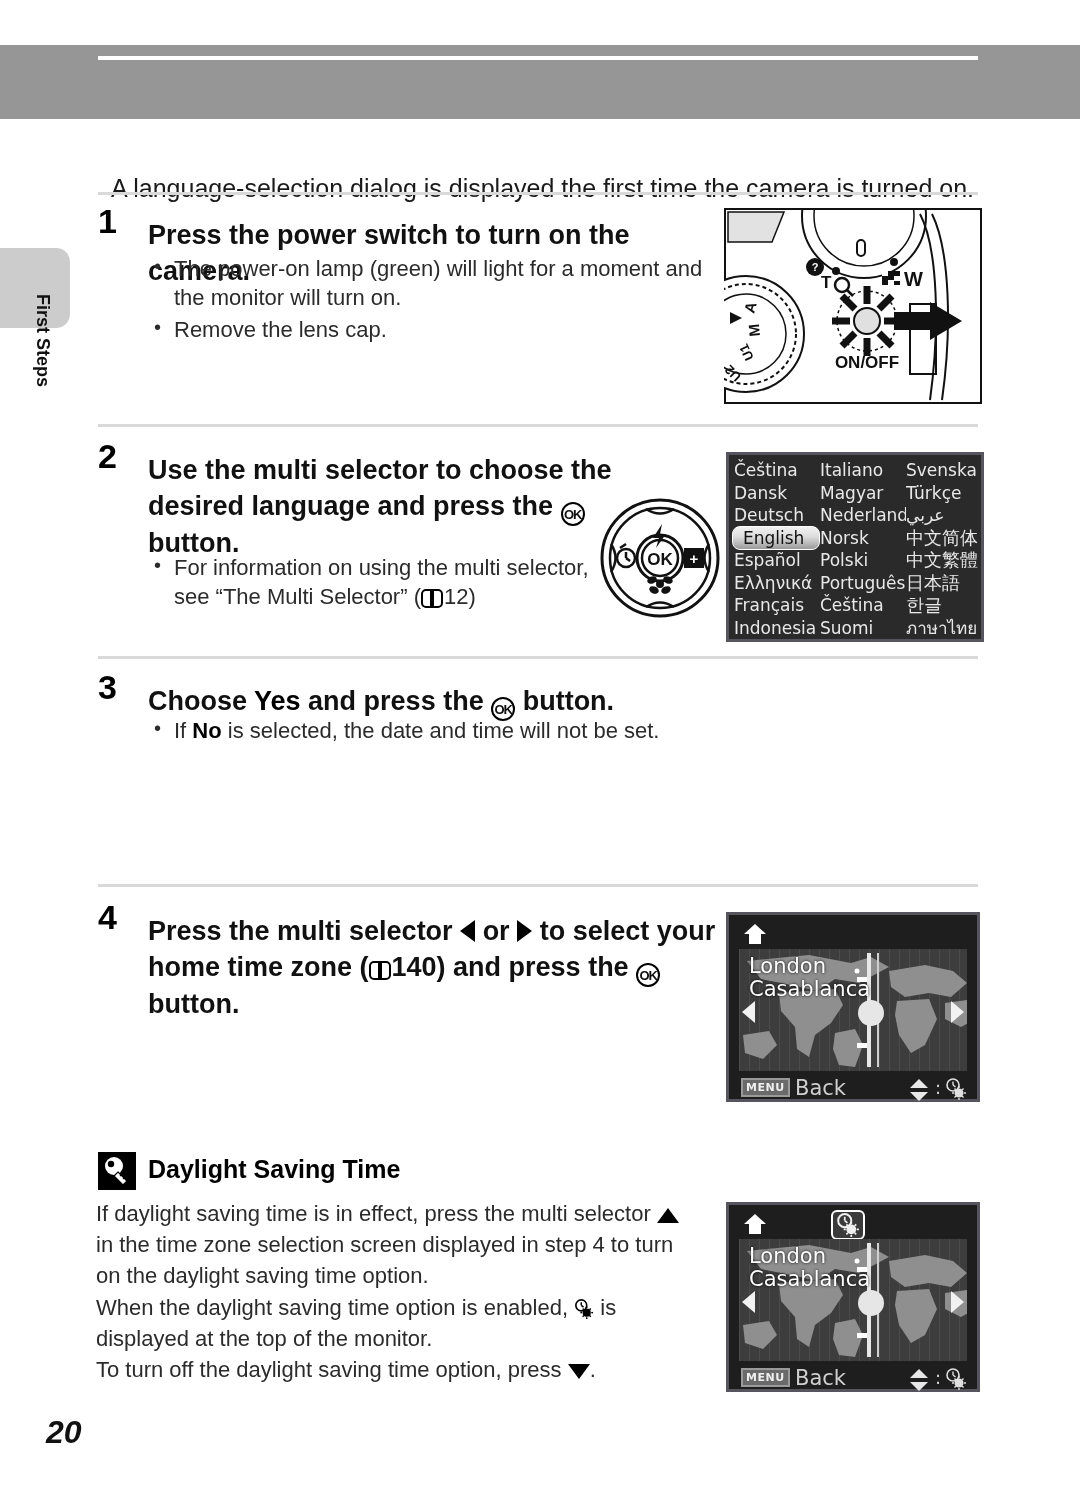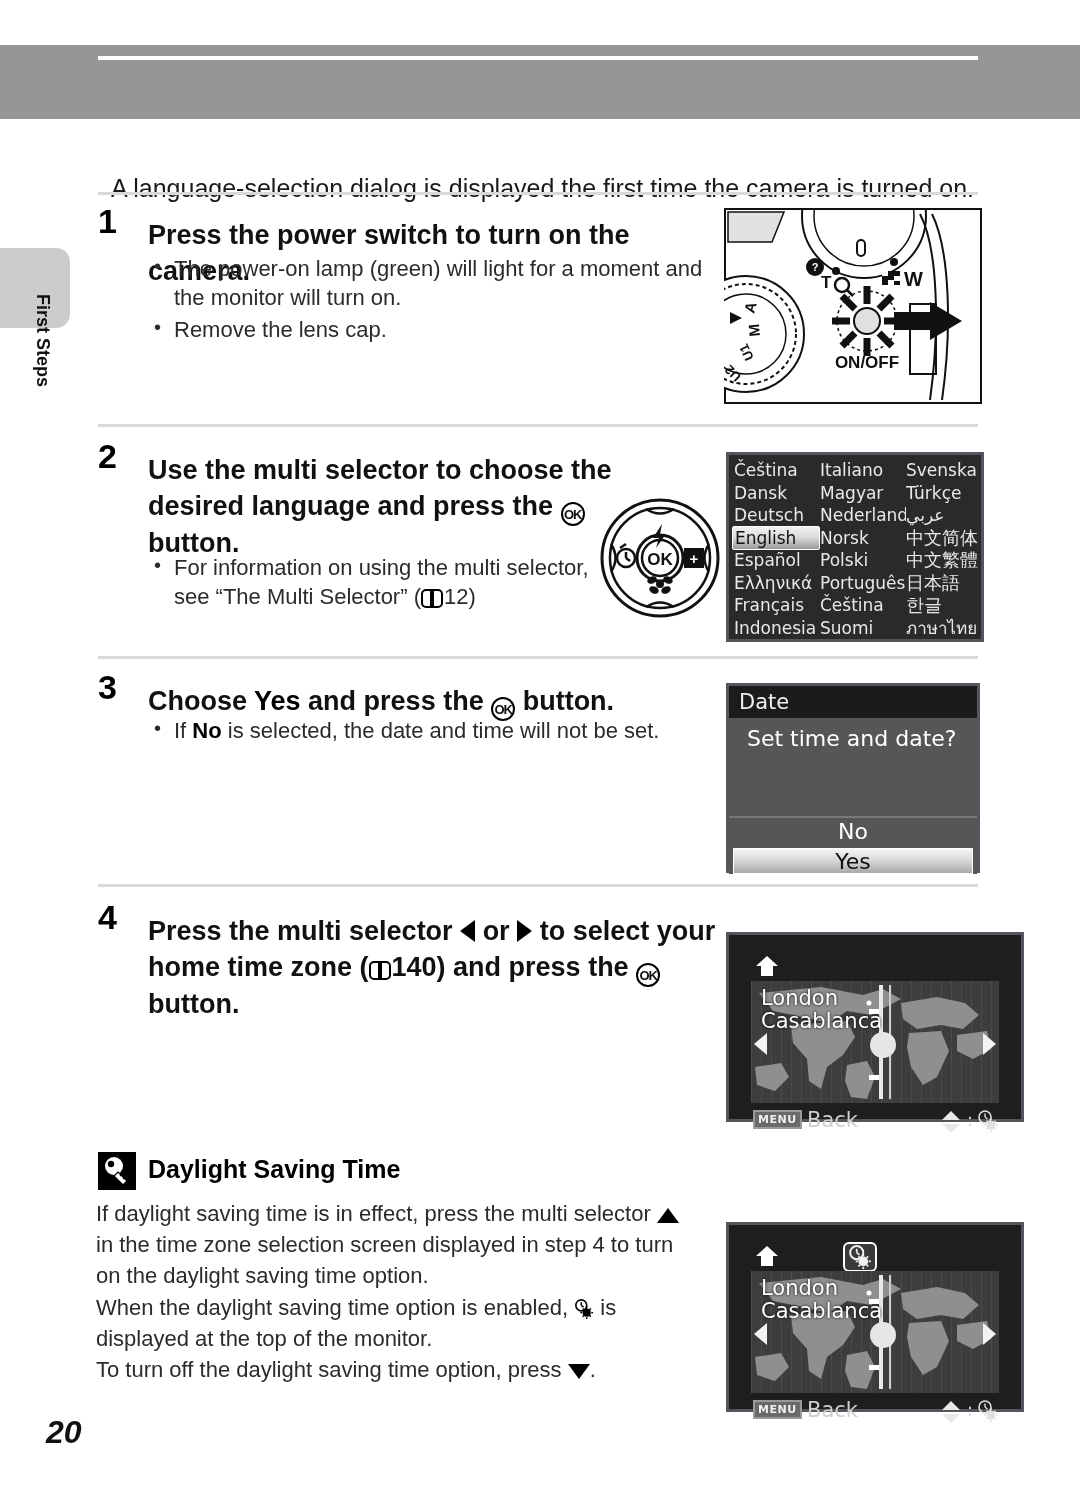--- a/index.html
+++ b/index.html
@@ -126,22 +126,22 @@
     display: grid; grid-template-columns: 86px 86px 76px;
     grid-auto-rows: 22.5px; align-items: center;
   }
   .lang-cell {
     font-size: 17px; color: #e8e8e8; line-height: 22px;
     white-space: nowrap; overflow: hidden;
   }
   .lang-cell.cjk { font-size: 18px; }
   .lang-cell.sel {
     background: linear-gradient(180deg,#f2f2f2 0%,#dcdcdc 45%,#9a9a9a 100%);
-    color: #111; border: 1px solid #fff; border-radius: 2px;
-    padding: 0 2px; margin-left: -2px;
+    color: #111; border: 1px solid #fff; border-radius: 8px;
+    padding: 0 10px; margin-left: -2px;
   }
 
   
   #date-screen { left: 726px; top: 683px; width: 254px; height: 190px; padding: 0; }
   .date-title {
     height: 32px; line-height: 32px; padding-left: 10px;
     background: #1b1b1b; color: #f0f0f0; font-size: 21px;
   }
   .date-body {
     height: 98px; background: #565656; color: #fff;
@@ -152,21 +152,21 @@
     text-align: center; color: #fff; font-size: 22px; height: 28px; line-height: 28px;
   }
   .date-yes {
     margin: 2px 4px 4px 4px; height: 26px; line-height: 26px; text-align: center;
     font-size: 22px; color: #111;
     background: linear-gradient(180deg,#f5f5f5 0%,#d6d6d6 50%,#a8a8a8 100%);
     border: 1px solid #fff;
   }
 
   
-  .map-screen { width: 298px; height: 190px; background: #1e1e1e; padding: 16px; margin-top: 20px; }
+  .map-screen { width: 254px; height: 190px; background: #1e1e1e; padding: 4px; }
   #map-screen-1 { left: 726px; top: 912px; }
   #map-screen-2 { left: 726px; top: 1202px; }
   .map-top { position: relative; height: 30px; }
   .home-ico {
     position: absolute; left: 10px; top: 4px; width: 24px; height: 22px;
   }
   .dst-badge {
     position: absolute; left: 98px; top: 1px; width: 34px; height: 30px;
     border: 2px solid #fff; border-radius: 6px; background: #3a3a3a;
   }
@@ -350,28 +350,20 @@
   <div class="hr" style="top:656px;"></div>
 
   <div class="step" style="left:98px; top:668px; width:620px;">
     <div class="step-num">3</div>
     <div class="step-head" style="width:570px;"><span>Choose </span><span class="b">Yes</span><span> and press the </span><span class="okg">OK</span><span> button.</span></div>
     <div class="bullets" style="top:48px; width:580px;">
       <div class="bullet"><span>If </span><span class="b">No</span><span> is selected, the date and time will not be set.</span></div>
     </div>
   </div>
 
-  <div class="lcd" id="date-screen">
-    <div class="date-title">Date</div>
-    <div class="date-body">Set time and date?</div>
-    <div class="date-opts">
-      <div class="date-no">No</div>
-      <div class="date-yes">Yes</div>
-    </div>
-  </div>
 
   <div class="hr" style="top:884px;"></div>
 
   <div class="step" style="left:98px; top:898px; width:620px;">
     <div class="step-num">4</div>
     <div class="step-head" style="width:570px;"><span>Press the multi selector </span><span class="tri-l"></span><span> or </span><span class="tri-r"></span><span> to select your home time zone (</span><span class="bookg"></span><span>140</span><span>) and press the </span><span class="okg">OK</span><span> button.</span></div>
   </div>
 
   <div class="lcd map-screen" id="map-screen-1">
     <div class="map-top">

